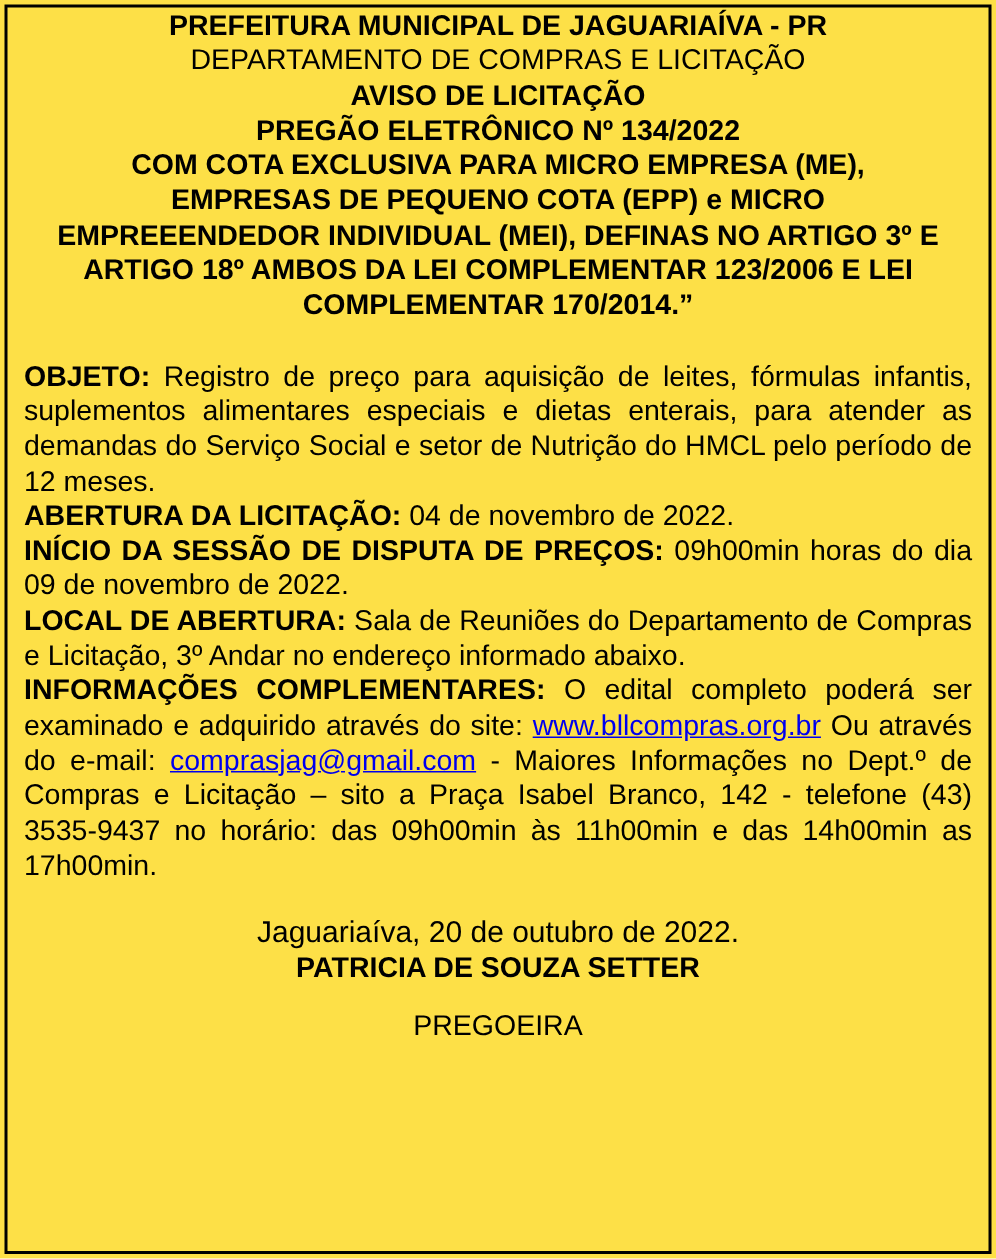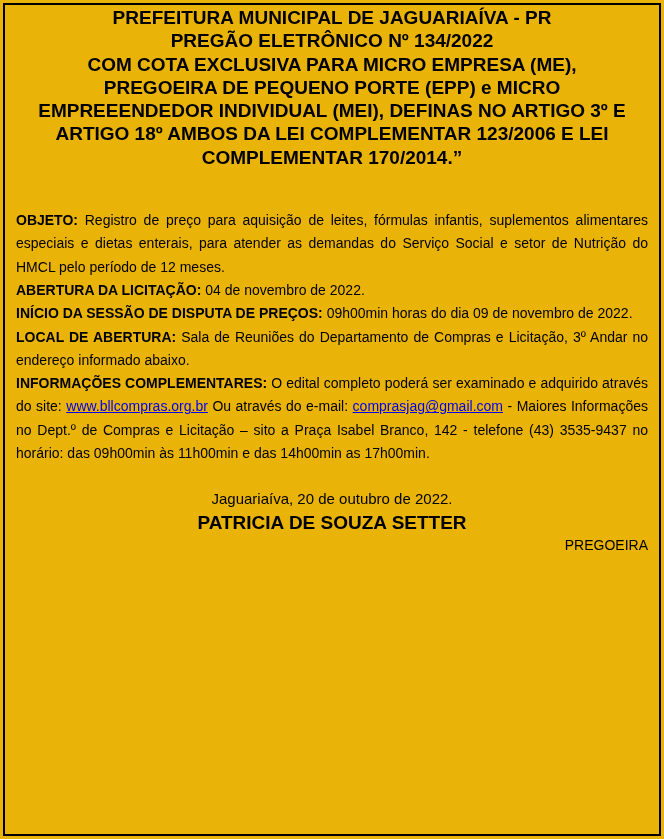--- a/index.html
+++ b/index.html
@@ -4,21 +4,21 @@
 <style>
   html, body {
     margin: 0;
     padding: 0;
     background: #ffffff;
   }
   .page {
     position: relative;
     width: 664px;
     height: 839px;
-    background: #eab308;
+    background: #fde047;
     color: #000000;
     font-family: "Liberation Sans", sans-serif;
     overflow: hidden;
   }
   .frame {
     position: absolute;
     left: 3px;
     top: 3px;
     right: 3px;
     bottom: 3px;
@@ -30,64 +30,67 @@
   .hline {
     font-size: 19px;
     line-height: 23.3px;
     text-align: center;
     font-weight: bold;
   }
   .hline.reg {
     font-weight: normal;
   }
   .body-block {
-    margin-top: 40px;
-    font-size: 14px;
+    margin-top: 24px;
+    font-size: 19px;
     line-height: 23.3px;
   }
   .para {
     margin: 0;
     text-align: justify;
   }
   .b {
     font-weight: bold;
   }
   .link {
     color: #0000EE;
     text-decoration: underline;
     cursor: pointer;
   }
   .dateline {
     margin-top: 22px;
-    font-size: 15px;
+    font-size: 20px;
     line-height: 23.3px;
     text-align: center;
   }
   .sig-name {
     font-size: 19px;
     line-height: 23.3px;
     text-align: center;
     font-weight: bold;
   }
   .sig-role {
-    font-size: 14px;
+    font-size: 19px;
     line-height: 23.3px;
-    text-align: right;
+    text-align: center;
+    margin-top: 15px;
   }
 </style>
 </head>
 <body>
 
 <div class="page">
   <div class="frame">
     <div class="header">
         <div class="hline">PREFEITURA MUNICIPAL DE JAGUARIAÍVA - PR</div>
+        <div class="hline reg">DEPARTAMENTO DE COMPRAS E LICITAÇÃO</div>
+        <div class="hline">AVISO DE LICITAÇÃO</div>
         <div class="hline">PREGÃO ELETRÔNICO Nº 134/2022</div>
         <div class="hline">COM COTA EXCLUSIVA PARA MICRO EMPRESA (ME),</div>
-        <div class="hline">PREGOEIRA DE PEQUENO PORTE (EPP) e MICRO</div>
+        <div class="hline">EMPRESAS DE PEQUENO COTA (EPP) e MICRO</div>
         <div class="hline">EMPREEENDEDOR INDIVIDUAL (MEI), DEFINAS NO ARTIGO 3º E</div>
         <div class="hline">ARTIGO 18º AMBOS DA LEI COMPLEMENTAR 123/2006 E LEI</div>
         <div class="hline">COMPLEMENTAR 170/2014.”</div>
       </div>
     <div class="body-block">
         <p class="para"><span class="b">OBJETO:</span><span> Registro de preço para aquisição de leites, fórmulas infantis, suplementos alimentares especiais e dietas enterais, para atender as demandas do Serviço Social e setor de Nutrição do HMCL pelo período de 12 meses.</span></p>
         <p class="para"><span class="b">ABERTURA DA LICITAÇÃO:</span><span> 04 de novembro de 2022.</span></p>
         <p class="para"><span class="b">INÍCIO DA SESSÃO DE DISPUTA DE PREÇOS:</span><span> 09h00min horas do dia 09 de novembro de 2022.</span></p>
         <p class="para"><span class="b">LOCAL DE ABERTURA:</span><span> Sala de Reuniões do Departamento de Compras e Licitação, 3º Andar no endereço informado abaixo.</span></p>
         <p class="para"><span class="b">INFORMAÇÕES COMPLEMENTARES:</span><span> O edital completo poderá ser examinado e adquirido através do site: </span><a class="link" href="#">www.bllcompras.org.br</a><span> Ou através do e-mail: </span><a class="link" href="#">comprasjag@gmail.com</a><span> - Maiores Informações no Dept.º de Compras e Licitação – sito a Praça Isabel Branco, 142 - telefone (43) 3535-9437 no horário: das 09h00min às 11h00min e das 14h00min as 17h00min.</span></p>

